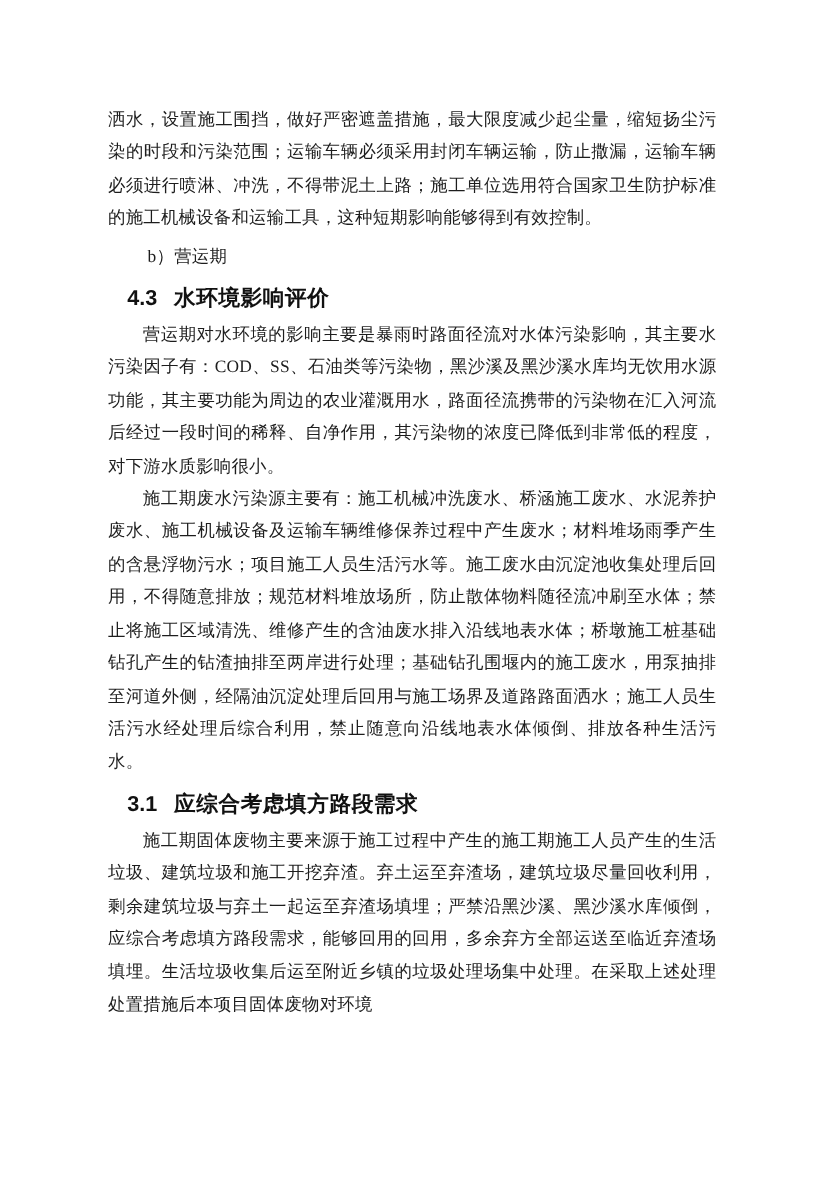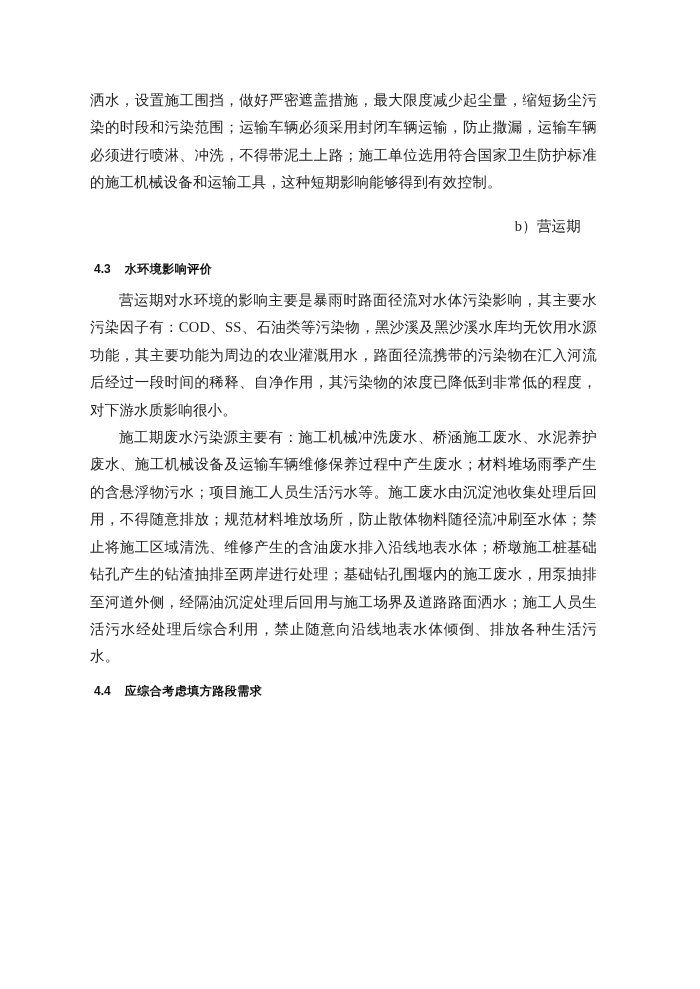--- a/index.html
+++ b/index.html
@@ -25,32 +25,31 @@
     letter-spacing: 0.2px;
     text-align: justify;
     text-justify: inter-character;
     text-indent: 2em;
     word-break: break-all;
   }
   .para.cont {
     text-indent: 0;
   }
   .list-label {
-    margin: 16px;
+    margin: 4px;
     font-size: 14.5px;
     line-height: 27.4px;
     letter-spacing: 0.2px;
     text-indent: 2em;
-    text-align: right;
   }
   .heading {
-    margin: 7px 0 4px 4px;
+    margin: 7px 0 4px 16px;
     font-family: "Liberation Sans", "DejaVu Sans", sans-serif;
     font-weight: bold;
-    font-size: 12px;
+    font-size: 18px;
     line-height: 27px;
     color: #111111;
     letter-spacing: 0.5px;
   }
   .heading .h-num {
     display: inline-block;
     margin-right: 14px;
     letter-spacing: 0;
   }
 </style>
@@ -66,18 +65,19 @@
 
   <h2 class="heading">
     <span class="h-num">4.3</span><span class="h-title">水环境影响评价</span>
   </h2>
 
   <p class="para">营运期对水环境的影响主要是暴雨时路面径流对水体污染影响，其主要水污染因子有：COD、SS、石油类等污染物，黑沙溪及黑沙溪水库均无饮用水源功能，其主要功能为周边的农业灌溉用水，路面径流携带的污染物在汇入河流后经过一段时间的稀释、自净作用，其污染物的浓度已降低到非常低的程度，对下游水质影响很小。</p>
 
   <p class="para">施工期废水污染源主要有：施工机械冲洗废水、桥涵施工废水、水泥养护废水、施工机械设备及运输车辆维修保养过程中产生废水；材料堆场雨季产生的含悬浮物污水；项目施工人员生活污水等。施工废水由沉淀池收集处理后回用，不得随意排放；规范材料堆放场所，防止散体物料随径流冲刷至水体；禁止将施工区域清洗、维修产生的含油废水排入沿线地表水体；桥墩施工桩基础钻孔产生的钻渣抽排至两岸进行处理；基础钻孔围堰内的施工废水，用泵抽排至河道外侧，经隔油沉淀处理后回用与施工场界及道路路面洒水；施工人员生活污水经处理后综合利用，禁止随意向沿线地表水体倾倒、排放各种生活污水。</p>
 
   <h2 class="heading">
-    <span class="h-num">4.4</span><span class="h-title">应综合考虑填方路段需求</span>
+    <span class="h-num">3.1</span><span class="h-title">应综合考虑填方路段需求</span>
   </h2>
 
 
+  <p class="para">施工期固体废物主要来源于施工过程中产生的施工期施工人员产生的生活垃圾、建筑垃圾和施工开挖弃渣。弃土运至弃渣场，建筑垃圾尽量回收利用，剩余建筑垃圾与弃土一起运至弃渣场填埋；严禁沿黑沙溪、黑沙溪水库倾倒，应综合考虑填方路段需求，能够回用的回用，多余弃方全部运送至临近弃渣场填埋。生活垃圾收集后运至附近乡镇的垃圾处理场集中处理。在采取上述处理处置措施后本项目固体废物对环境</p>
 
 </div>
 
 </body></html>

